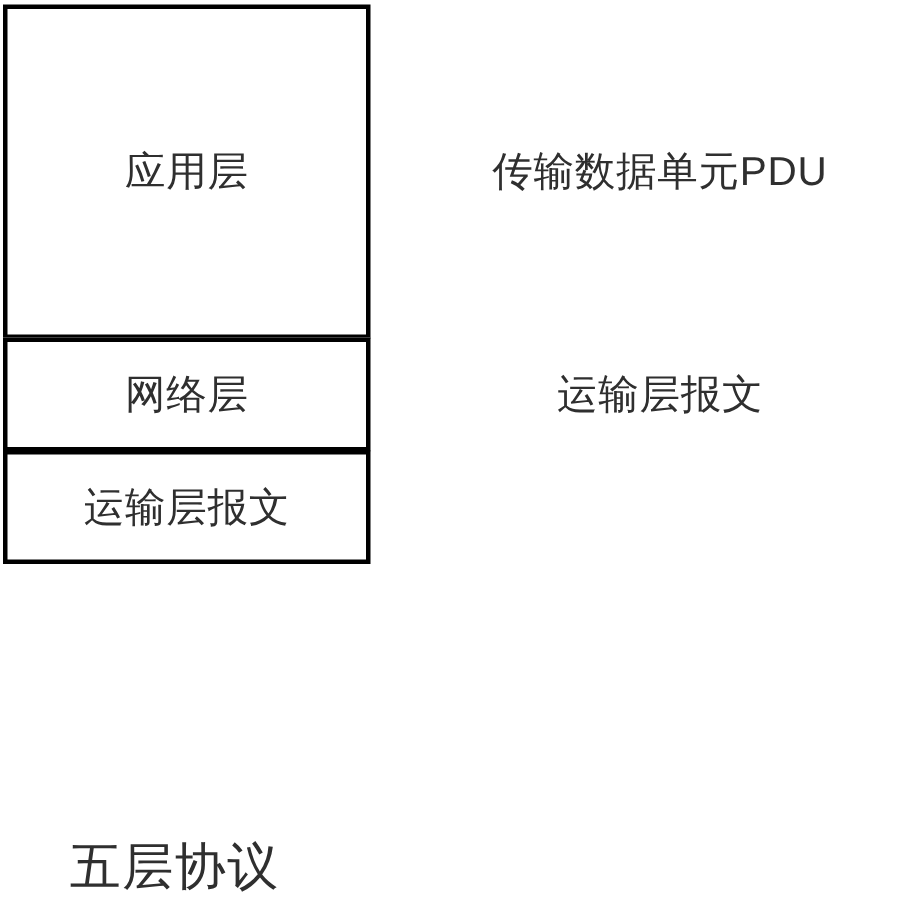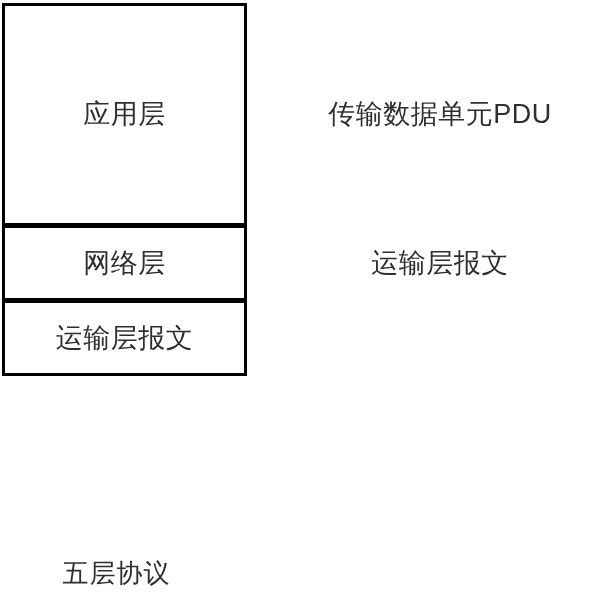--- a/index.html
+++ b/index.html
@@ -68,21 +68,21 @@
   .label-row.tall {
     height: 223px;
   }
   
   .caption {
     position: absolute;
     top: 559px;
     left: 2px;
     width: 229px;
     text-align: center;
-    font-size: 26px;
+    font-size: 34px;
     line-height: 1.15;
     color: #2f2f2f;
     letter-spacing: 1px;
   }
 </style>
 </head>
 <body>
 
 <div class="canvas">
 

